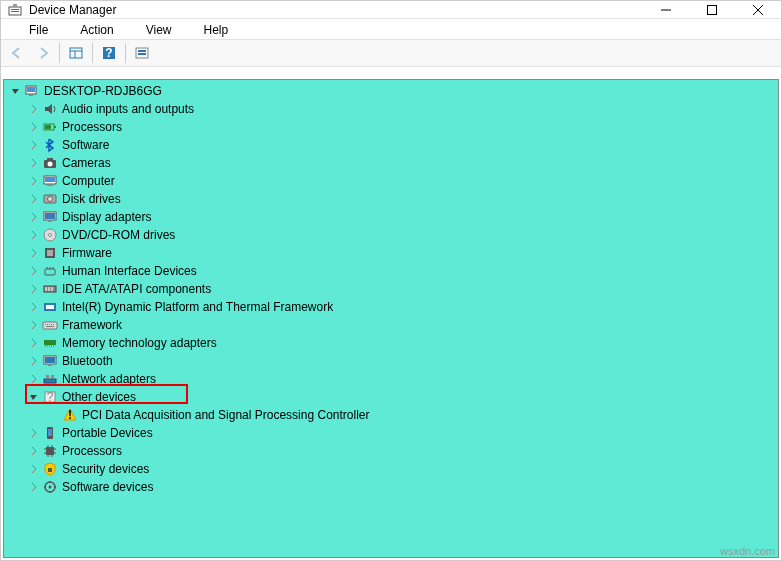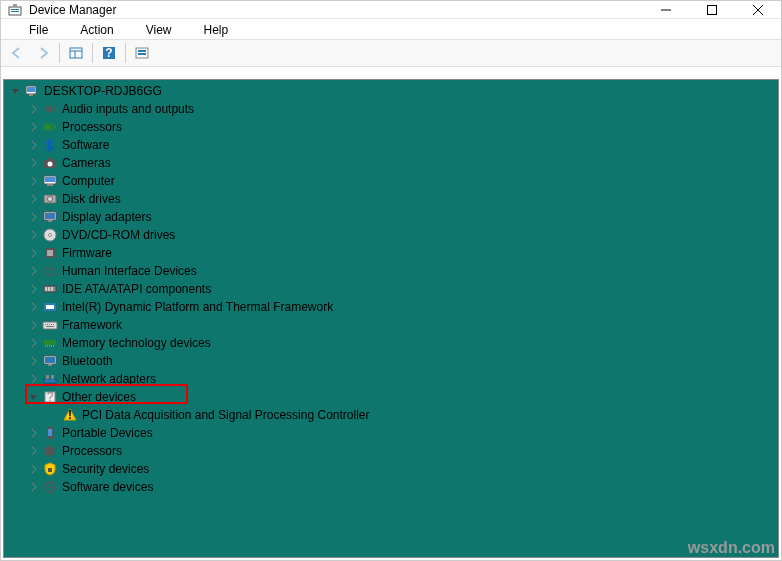--- a/index.html
+++ b/index.html
@@ -15,34 +15,34 @@
 .menubar { height:20px; display:flex; align-items:flex-end; padding-left:20px; gap:16px; }
 .menubar span { padding:2px 8px; }
 
 
 .toolbar { height:28px; border-top:1px solid #e0e0e0; border-bottom:1px solid #e0e0e0; display:flex; align-items:center; padding-left:4px; gap:2px; background:#f8f8f8; }
 .tbtn { width:24px; height:24px; display:flex; align-items:center; justify-content:center; border:1px solid transparent; }
 .tsep { width:1px; height:20px; background:#ccc; margin:0 2px; }
 .tbtn.disabled { opacity:.4; }
 
 
-.tree-wrap { position:absolute; top:78px; left:2px; right:2px; bottom:2px; border:1px solid #888; overflow-y:scroll; overflow-x:hidden; background:#0f766e; }
+.tree-wrap { position:absolute; top:78px; left:2px; right:2px; bottom:2px; border:1px solid #888; overflow-y:scroll; overflow-x:hidden; background:#5eead4; }
 .tree { padding:2px 0 6px 0; }
 .node { display:flex; align-items:center; height:18px; cursor:default; white-space:nowrap; }
 .arrow { width:16px; height:16px; display:flex; align-items:center; justify-content:center; color:#666; font-size:10px; }
 .node .icon { width:16px; height:16px; margin-right:4px; display:flex; align-items:center; justify-content:center; }
 .indent-0 { padding-left:4px; }
 .indent-1 { padding-left:22px; }
 .indent-3 { padding-left:58px; }
 
 
 .highlight-box { position:absolute; border:2px solid #e60000; pointer-events:none; left:21px; top:304px; width:163px; height:20px; }
 
 
-.watermark { position:absolute; right:6px; bottom:3px; font-size:16px; color:#999;font-weight:bold; }
+.watermark { position:absolute; right:6px; bottom:3px; font-size:11px; color:#999; }
 
 
 .tree-wrap::-webkit-scrollbar { width:17px; }
 .tree-wrap::-webkit-scrollbar-track { background:#f0f0f0; }
 .tree-wrap::-webkit-scrollbar-thumb { background:#c2c2c2; border:1px solid #a0a0a0; }
 .tree-wrap::-webkit-scrollbar-button { background:#f0f0f0; height:17px; border:1px solid #c0c0c0; }
 
 svg { display:block; }
 </style>
 </head>
@@ -339,21 +339,21 @@
         <span class="icon">
           <svg width="16" height="16" viewBox="0 0 16 16">
             <rect x="2" y="5" width="12" height="5" fill="#2a8a2a"></rect>
             <rect x="3" y="10" width="1" height="2" fill="#888"></rect>
             <rect x="5" y="10" width="1" height="2" fill="#888"></rect>
             <rect x="7" y="10" width="1" height="2" fill="#888"></rect>
             <rect x="9" y="10" width="1" height="2" fill="#888"></rect>
             <rect x="11" y="10" width="1" height="2" fill="#888"></rect>
           </svg>
         </span>
-        <span>Memory technology devices</span>
+        <span>Memory technology adapters</span>
       </div>
       <div class="node indent-1">
         <span class="arrow">
           <svg width="10" height="10">
             <path d="M3 1 L7 5 L3 9" fill="none" stroke="#808080" stroke-width="1"></path>
           </svg>
         </span>
         <span class="icon">
           <svg width="16" height="16" viewBox="0 0 16 16">
             <rect x="2" y="3" width="12" height="8" fill="#fff" stroke="#555"></rect>

